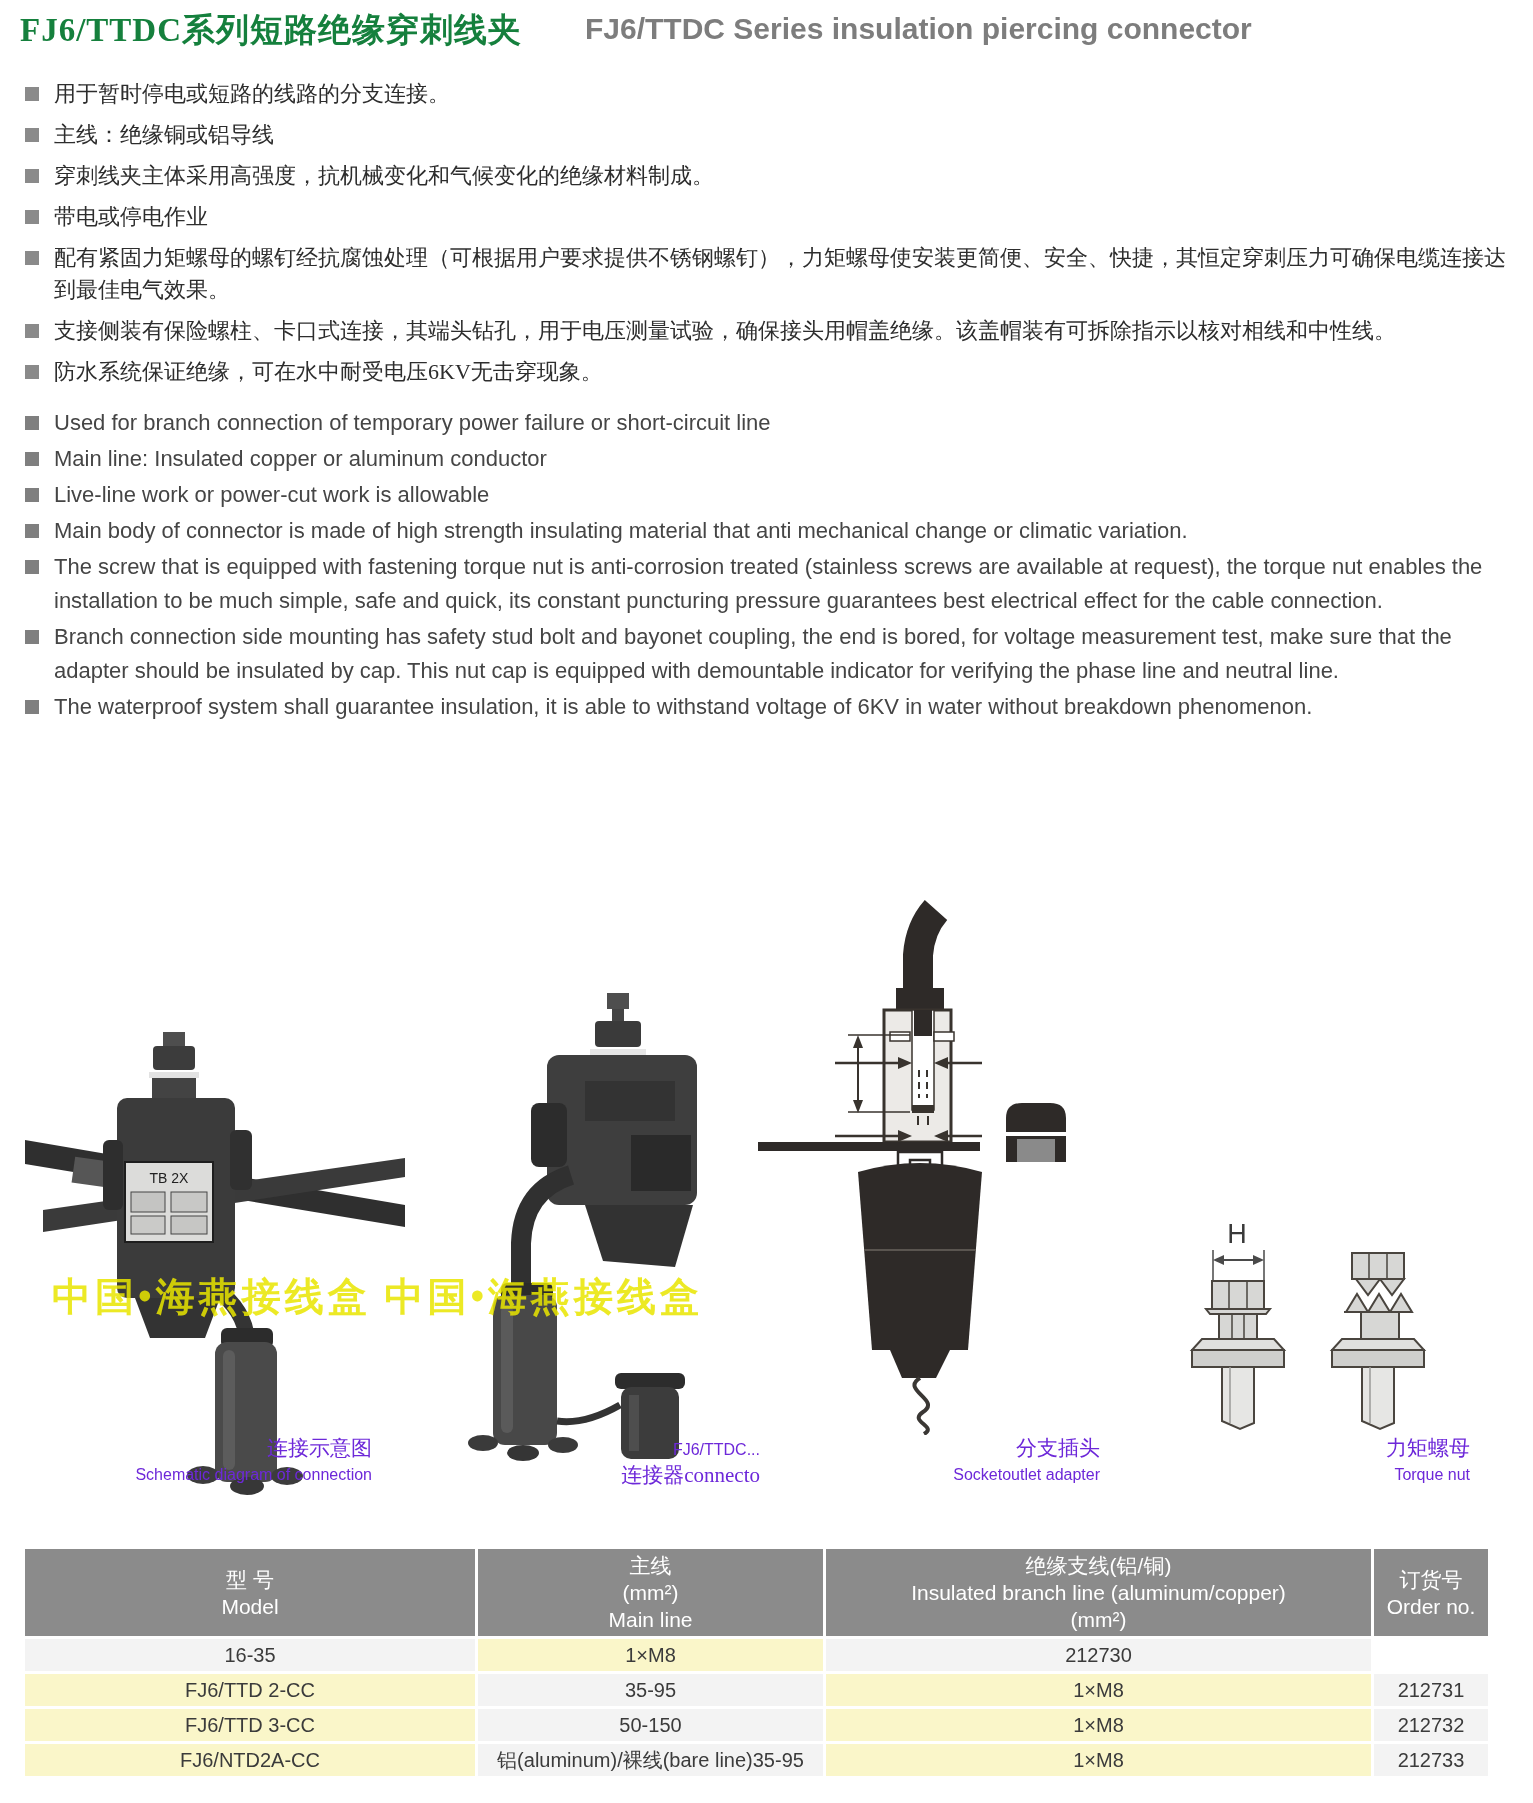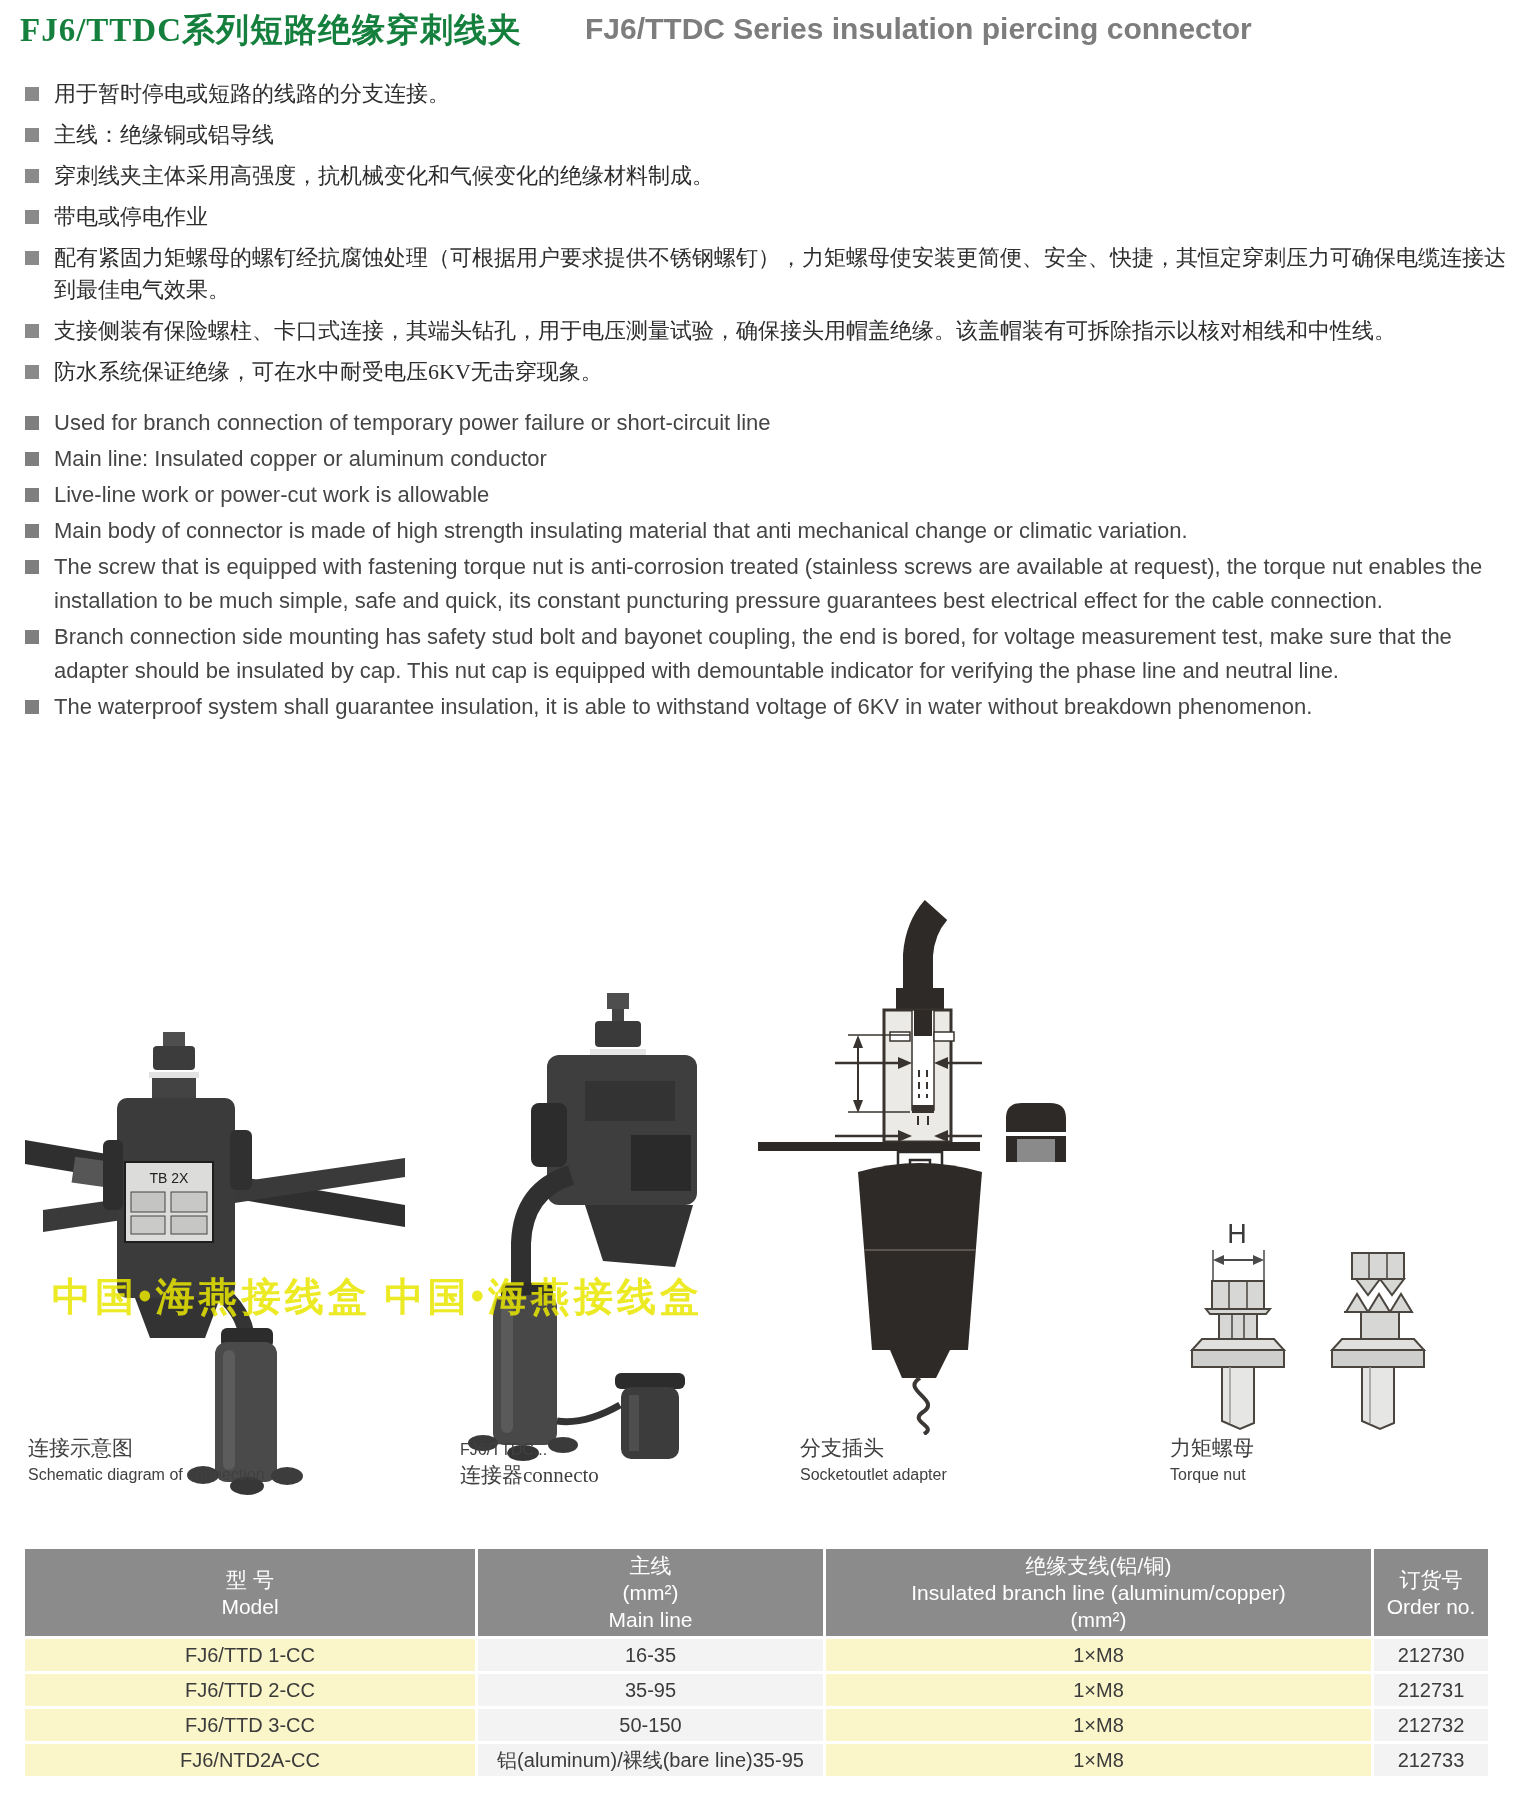--- a/index.html
+++ b/index.html
@@ -27,21 +27,21 @@
   .fig1 { left:25px;  top:1020px; width:380px; height:475px; }
   .fig2 { left:435px; top:985px;  width:300px; height:505px; }
   .fig3 { left:740px; top:820px;  width:350px; height:615px; }
   .fig4 { left:1140px;top:1215px; width:330px; height:228px; }
 
   .watermark { position:absolute; left:52px; top:1222px; z-index:5; white-space:nowrap;
                font-family:"Liberation Serif","DejaVu Serif",serif; font-weight:bold;
                font-size:39px; letter-spacing:4px; color:#e9e600; opacity:0.85;margin-top:48px; }
 
   
-  .caption { position:absolute; top:1436px; text-align:left; color:#404040; z-index:2; }
+  .caption { position:absolute; top:1436px; text-align:right; color:#6d28d9; z-index:2; }
   .caption .zh { font-size:21px; line-height:25px; font-family:"Liberation Serif","DejaVu Serif",serif; }
   .caption .en { font-size:16px; line-height:27px; }
   .cap1 { left:28px;  width:344px; }
   .cap2 { left:460px; width:300px; }
   .cap3 { left:800px; width:300px; }
   .cap4 { left:1170px;width:300px; }
 
   
   .spec-table { position:absolute; left:25px; top:1549px; width:1463px; z-index:2; }
   .t-header, .t-row { display:grid; grid-template-columns:450px 345px 545px 114px; gap:3px; }
@@ -311,21 +311,20 @@
         <div>Insulated branch line (aluminum/copper)</div>
         <div>(mm²)</div>
       </div>
       <div class="hcell">
         <div>订货号</div>
         <div>Order no.</div>
       </div>
     </div>
 
     <div class="t-row">
-      <div class="cell c-yellow">FJ6/TTD 1-CC</div>
       <div class="cell c-gray">16-35</div>
       <div class="cell c-yellow">1×M8</div>
       <div class="cell c-gray">212730</div>
     </div>
     <div class="t-row">
       <div class="cell c-yellow">FJ6/TTD 2-CC</div>
       <div class="cell c-gray">35-95</div>
       <div class="cell c-yellow">1×M8</div>
       <div class="cell c-gray">212731</div>
     </div>

